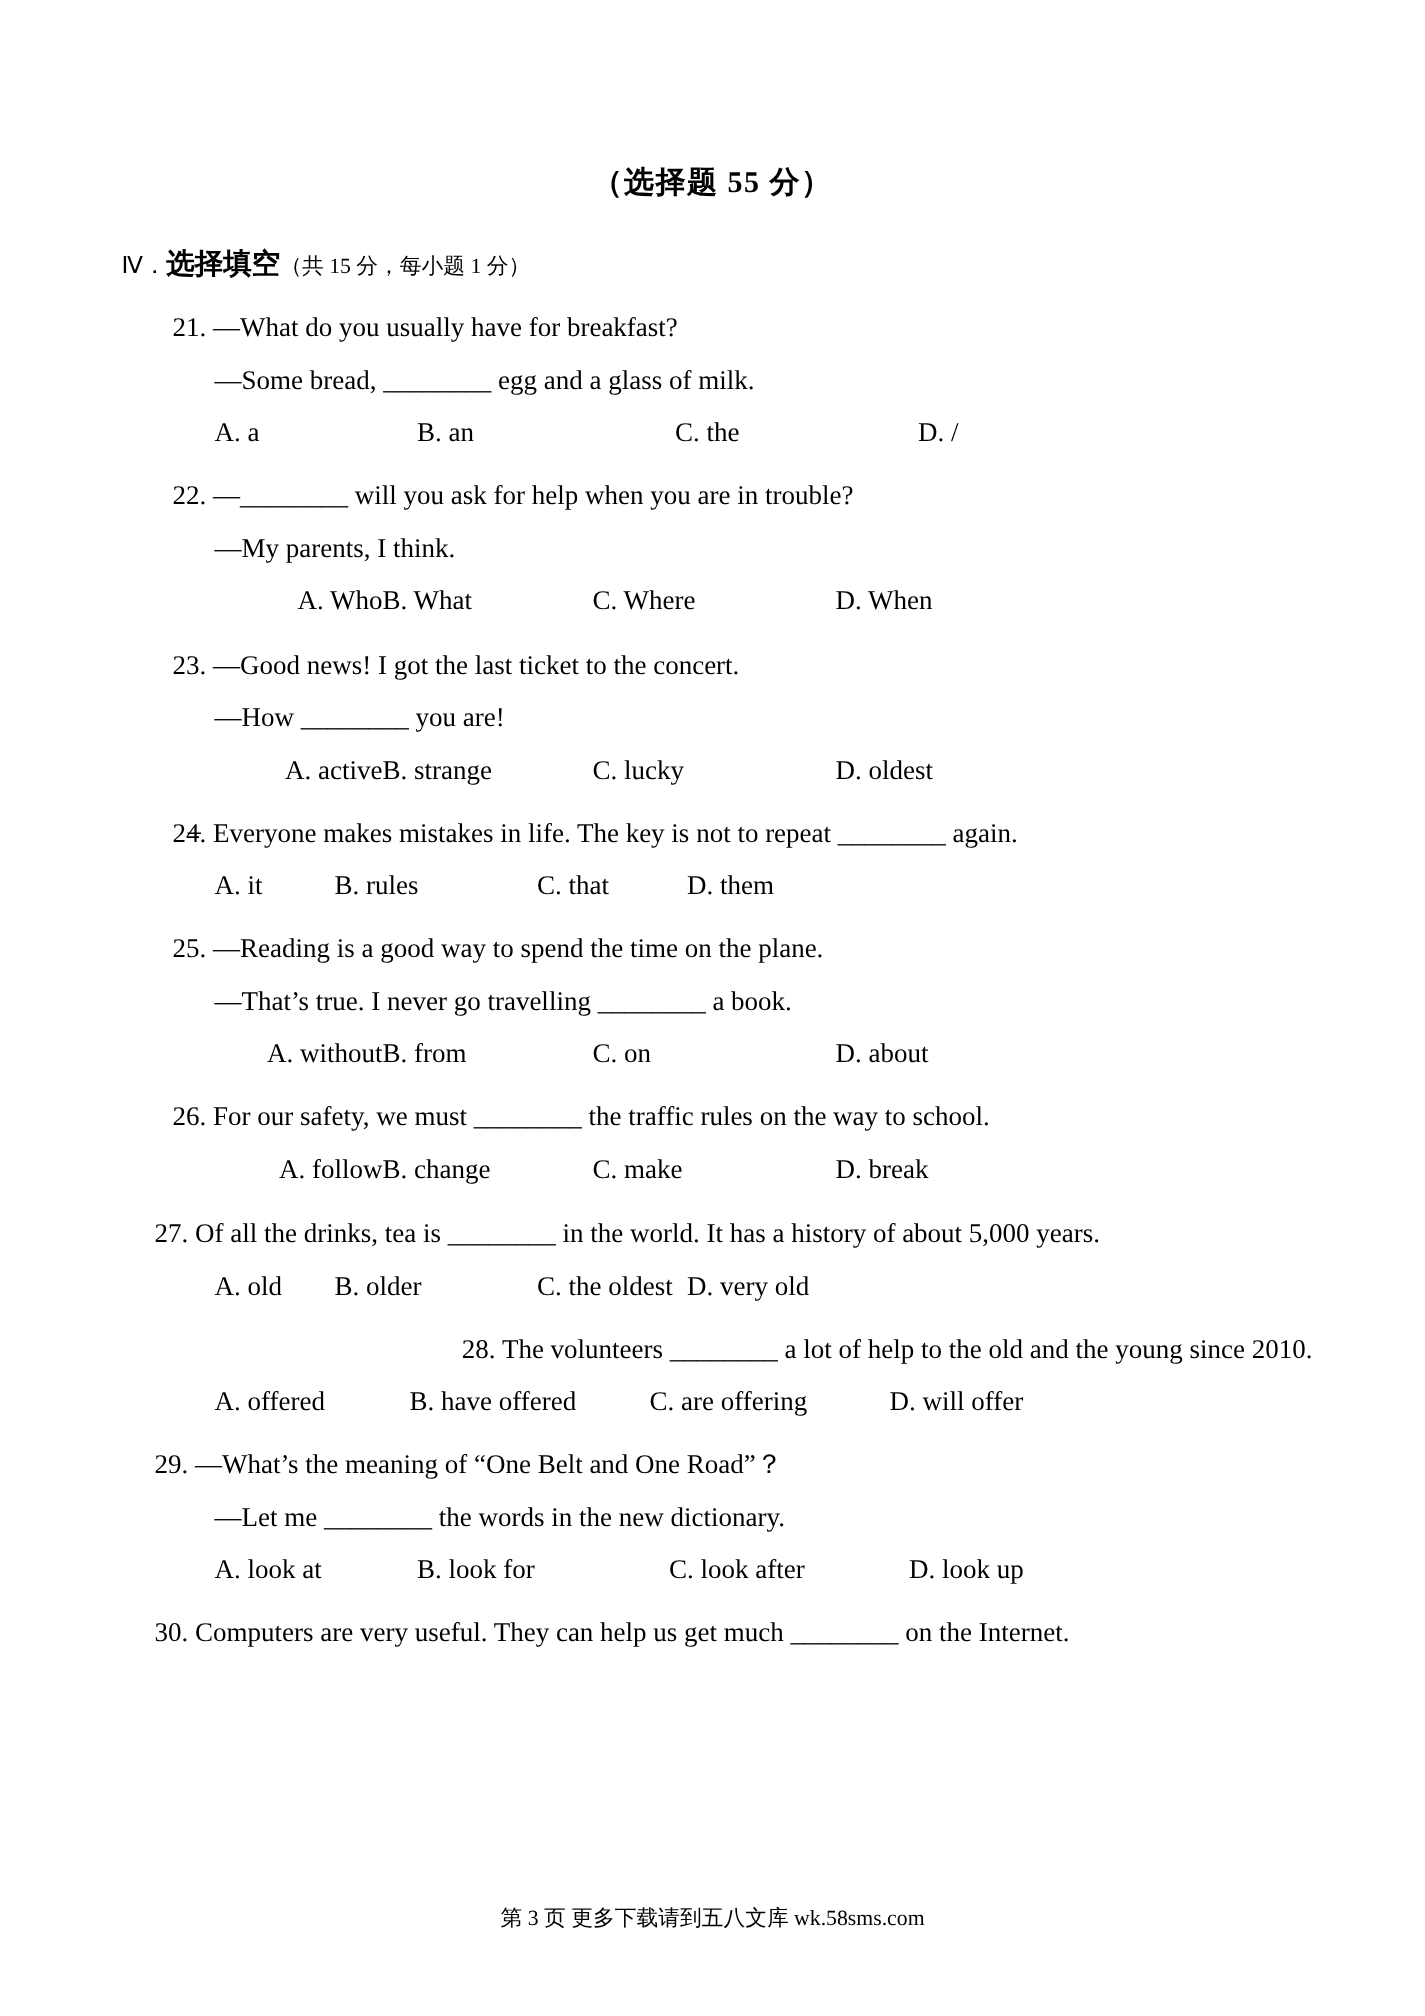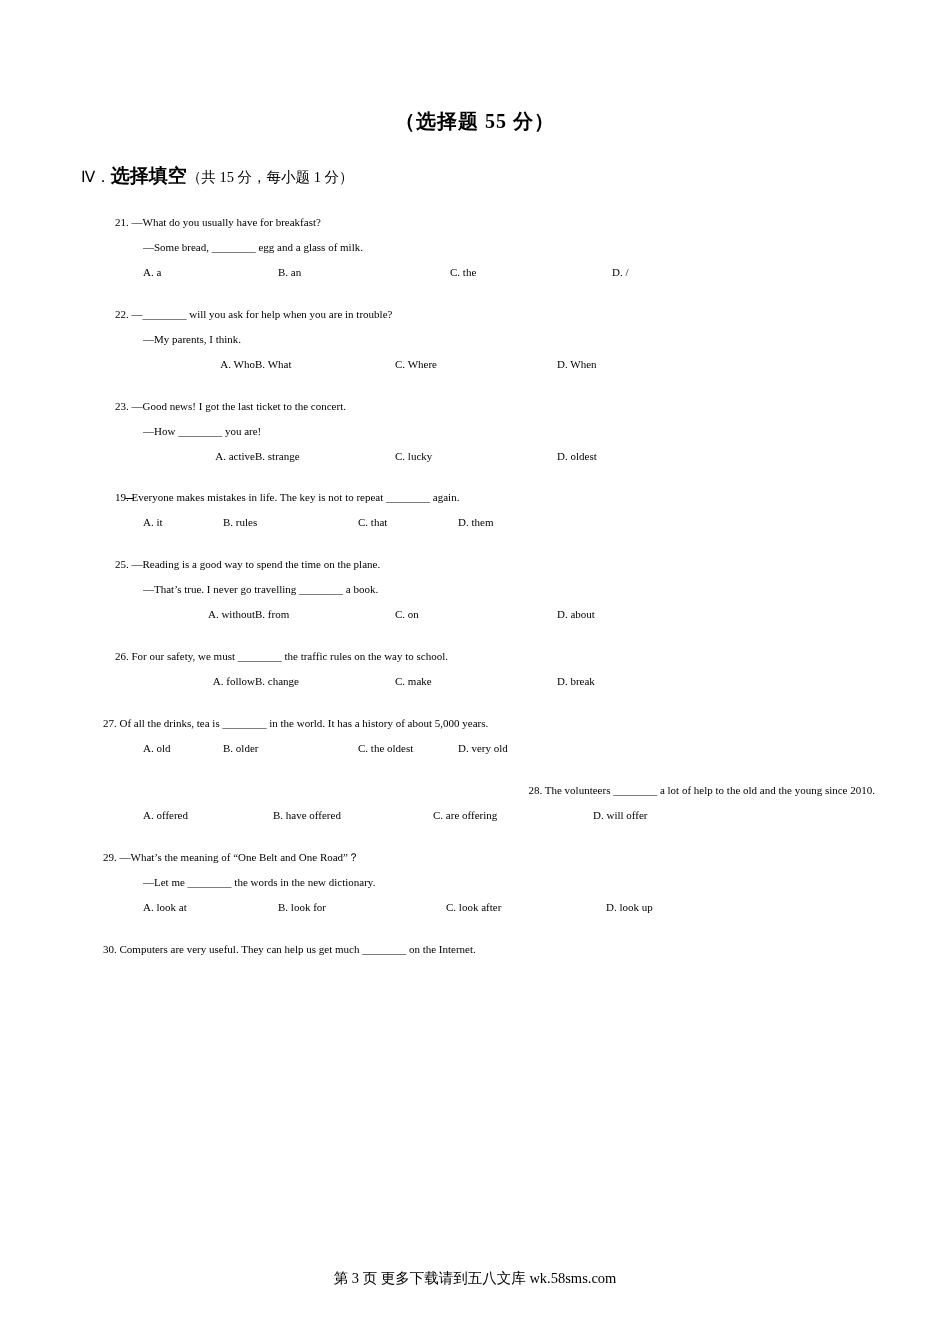--- a/index.html
+++ b/index.html
@@ -39,22 +39,22 @@
     font-family: "Liberation Serif", serif;
   }
   .part-heading .bold {
     font-weight: bold;
     font-size: 19px;
   }
   .part-heading .small {
     font-size: 14.5px;
   }
   .q {
-    margin-top: 26px;
-    font-size: 11px;
+    margin-top: 16px;
+    font-size: 18px;
     line-height: 1.45;
   }
   .q-stem {
     margin-left: 40px;
     white-space: nowrap;
   }
   .q-stem.indent2 {
     margin-left: 68px;
   }
   .q-options {
@@ -147,21 +147,21 @@
     <div class="q-stem indent2" style="margin-top:9px;"><span>—How ________ you are!</span></div>
     <div class="q-options cols-b">
       <span class="opt">A. active</span>
       <span class="opt">B. strange</span>
       <span class="opt">C. lucky</span>
       <span class="opt">D. oldest</span>
     </div>
   </div>
 
   <div class="q">
-    <div class="q-stem"><span class="strike-fix">19.</span> <span>Everyone makes mistakes in life. The key is not to repeat ________ again.</span></div>
+    <div class="q-stem"><span class="strike-fix">24.</span> <span>Everyone makes mistakes in life. The key is not to repeat ________ again.</span></div>
     <div class="q-options cols-c">
       <span class="opt">A. it</span>
       <span class="opt">B. rules</span>
       <span class="opt">C. that</span>
       <span class="opt">D. them</span>
     </div>
   </div>
 
   <div class="q">
     <div class="q-stem"><span>25.</span> <span>—Reading is a good way to spend the time on the plane.</span></div>

